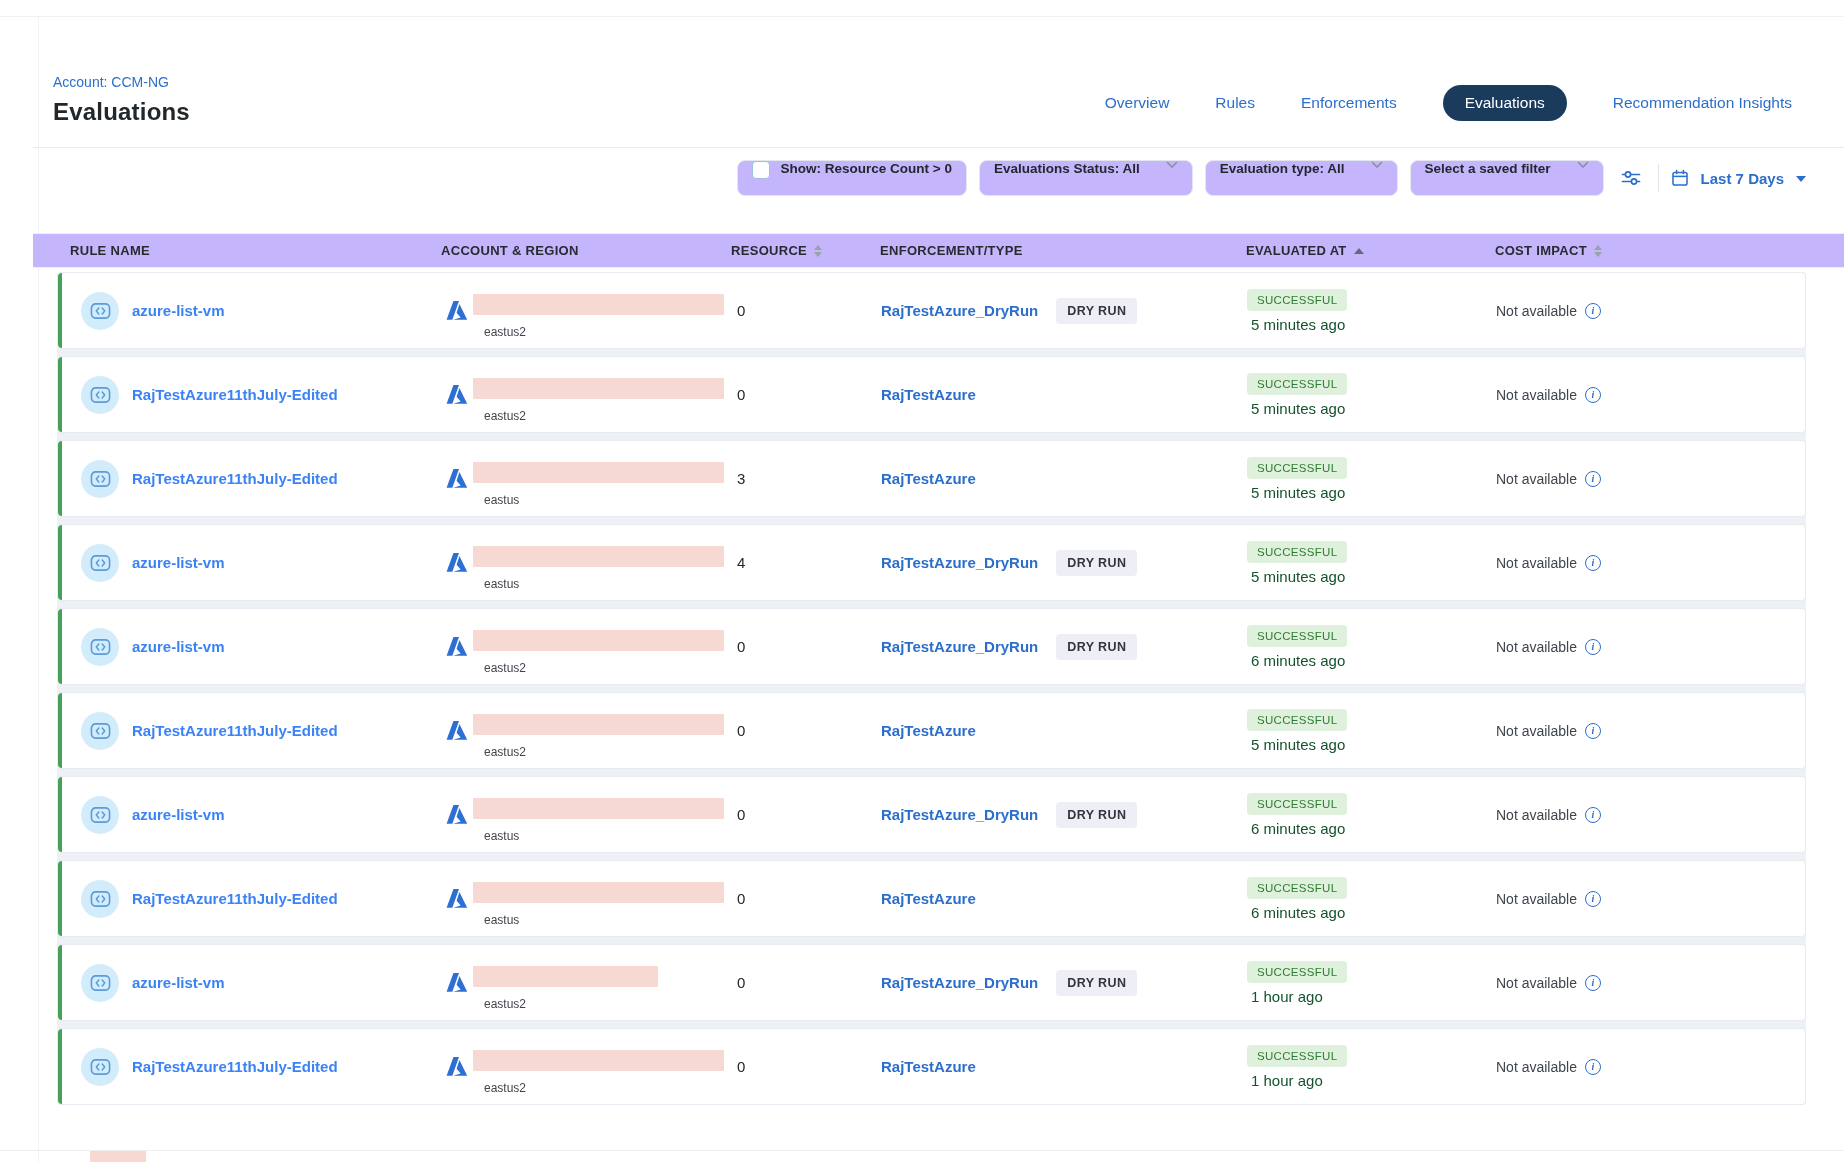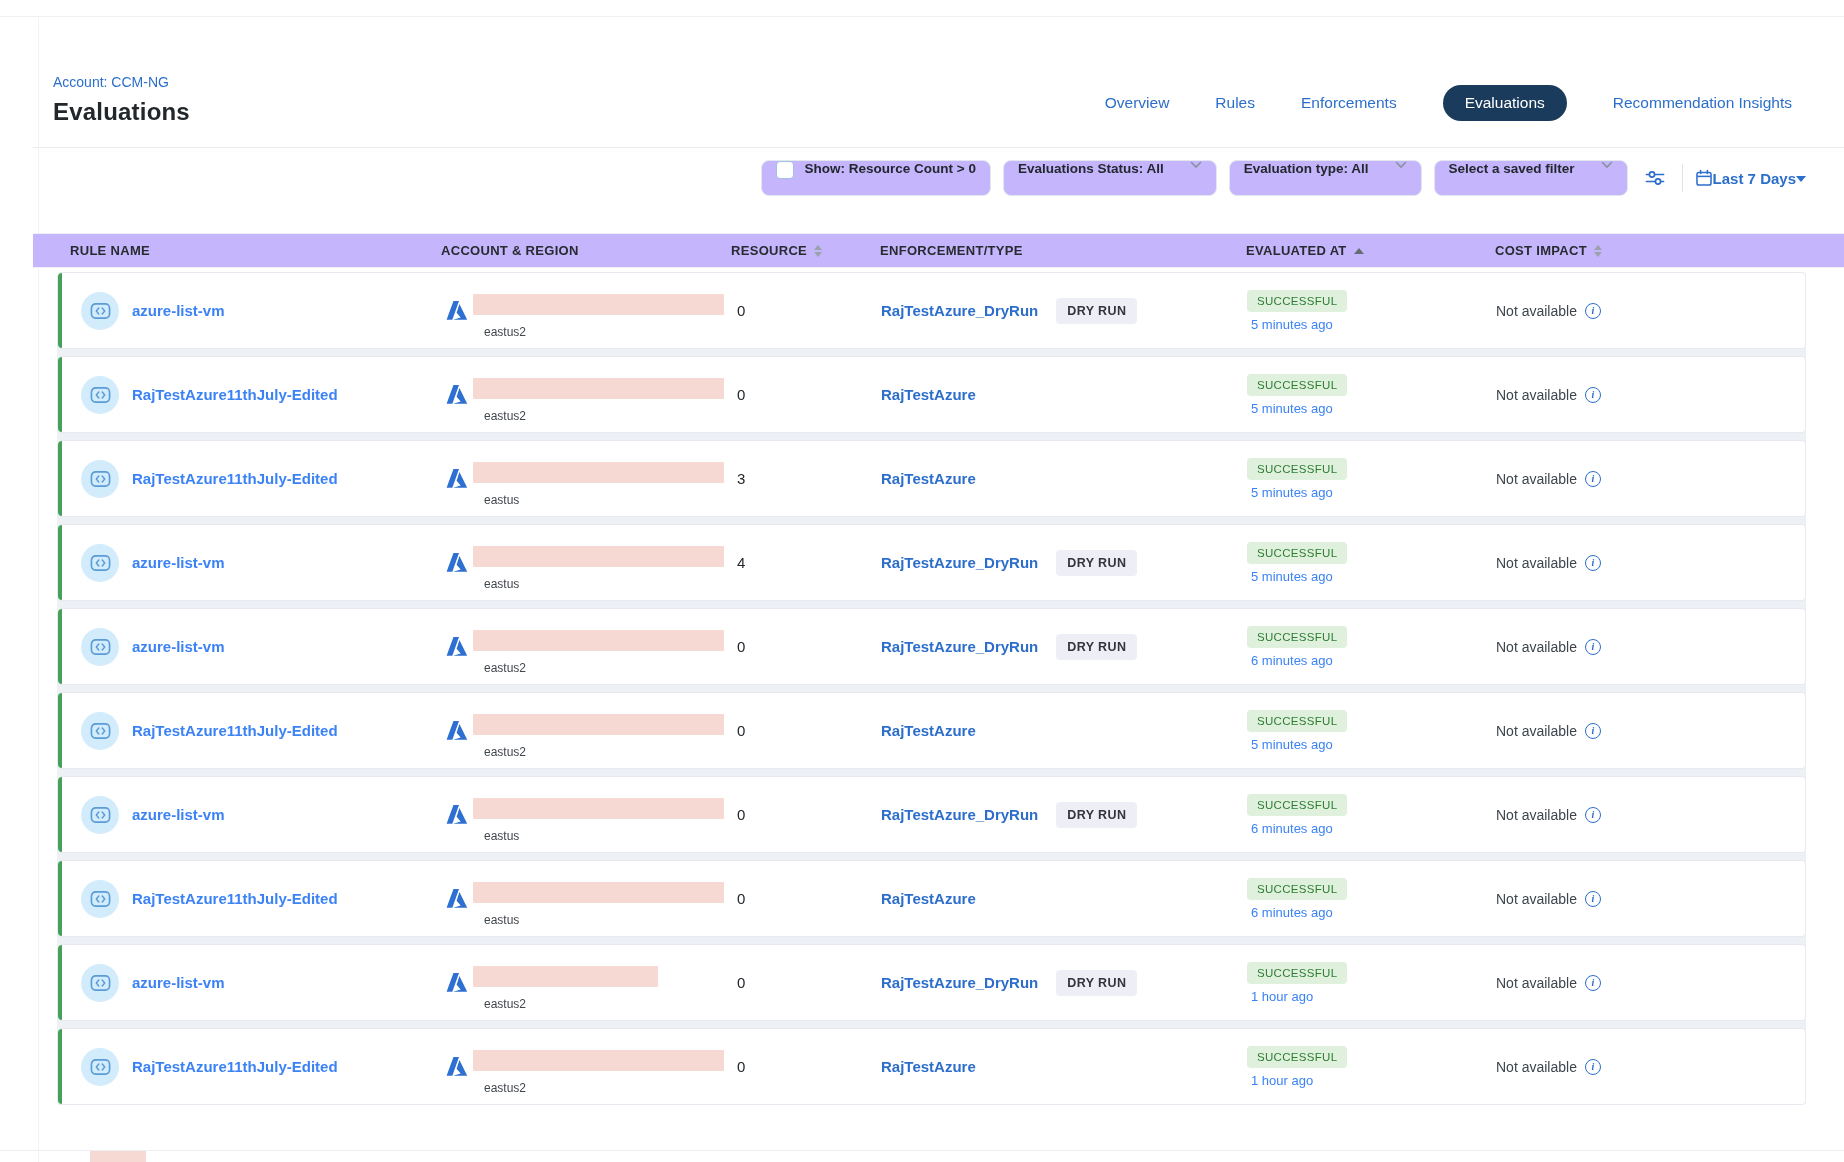--- a/index.html
+++ b/index.html
@@ -21,21 +21,21 @@
   .hdr-divider{position:absolute;left:33px;top:147px;width:1811px;height:1px;background:#e9ebef}
 
   
   .filterbar{position:absolute;top:160px;right:38px;height:36px;display:flex;align-items:center;gap:12px}
   .fpill{height:36px;border:1px solid #e3e7ee;background:#c4b5fd;border-radius:8px;display:flex;align-items:flex-start;padding:0 14px;font-size:13.5px;font-weight:600;color:#22272e;white-space:nowrap;cursor:pointer}
   .fpill .cbx{width:18px;height:18px;border:1.6px solid #9fc0e6;border-radius:4px;background:#fff;margin-right:11px;flex:none}
   .fpill .chev{margin-left:26px;flex:none;display:flex}
   .fpill.sel{color:#23282e}
   .icon-btn{display:flex;align-items:center;justify-content:center;width:30px;height:30px;cursor:pointer}
   .vdiv{width:1px;height:28px;background:#e0e3e9}
-  .daterange{display:flex;align-items:center;gap:0;color:var(--accent);font-weight:bold;font-size:15px;cursor:pointer;white-space:nowrap}
+  .daterange{display:flex;align-items:center;gap:12px;color:var(--accent);font-weight:bold;font-size:15px;cursor:pointer;white-space:nowrap}
   .caret{width:0;height:0;border-left:5px solid transparent;border-right:5px solid transparent;border-top:6px solid var(--accent);margin-top:2px}
 
   
   .thead{position:absolute;left:33px;top:233px;width:1811px;height:35px;background:#c4b5fd;border-top:1px solid #eef0f4;border-bottom:1px solid #eef0f4;display:grid;grid-template-columns:371px 290px 149px 366px 249px 1fr;align-items:center;padding-left:37px}
   .th{font-size:13px;font-weight:bold;color:#272b30;letter-spacing:.3px;display:flex;align-items:center;gap:7px;white-space:nowrap}
   .sort{display:inline-flex;flex-direction:column;gap:2px;cursor:pointer}
   .tri-up{width:0;height:0;border-left:4.5px solid transparent;border-right:4.5px solid transparent;border-bottom:5px solid #9aa2ab}
   .tri-dn{width:0;height:0;border-left:4.5px solid transparent;border-right:4.5px solid transparent;border-top:5px solid #9aa2ab}
   .tri-asc{width:0;height:0;border-left:5px solid transparent;border-right:5px solid transparent;border-bottom:6px solid #666c75;cursor:pointer}
 
@@ -49,21 +49,21 @@
   .acct-cell{position:relative;height:100%}
   .az{position:absolute;left:1px;top:24px}
   .redact{position:absolute;left:31px;top:21px;height:21px;background:var(--redact);border-radius:1px}
   .region{position:absolute;left:42px;top:52px;font-size:12px;color:#41464d}
   .res-cell{font-size:15px;color:#23272c;padding-left:5px}
   .enf-cell{display:flex;align-items:center;gap:18px}
   .enf-link{font-size:15px;font-weight:600;color:var(--accent);text-decoration:none;white-space:nowrap}
   .dry{background:var(--dry-bg);color:var(--dry-tx);font-weight:bold;font-size:12.5px;letter-spacing:.4px;padding:6px 11px;border-radius:4px;white-space:nowrap}
   .eval-cell{display:flex;flex-direction:column;align-items:flex-start;gap:5px}
   .succ{background:var(--succ-bg);color:var(--succ-tx);font-weight:normal;font-size:11.5px;letter-spacing:.3px;padding:5px 10px;border-radius:4px}
-  .when{font-size:13px;color:#3b82f6;padding-left:4px}
+  .when{font-size:15px;color:#14532d;padding-left:4px}
   .cost-cell{display:flex;align-items:center;gap:8px;font-size:14px;color:#3f454d}
   .info{width:16px;height:16px;border:1.4px solid var(--accent);border-radius:50%;color:var(--accent);font-size:10px;font-weight:bold;display:flex;align-items:center;justify-content:center;flex:none;cursor:pointer;font-family:"Liberation Serif",serif;font-style:italic}
   .bottom-redact{position:absolute;left:90px;top:1151px;width:56px;height:11px;background:var(--redact)}
 </style>
 </head>
 <body>
 
 <div class="hairline-top"></div>
 <div class="hairline-left"></div>
 <div class="hairline-bottom"></div>

